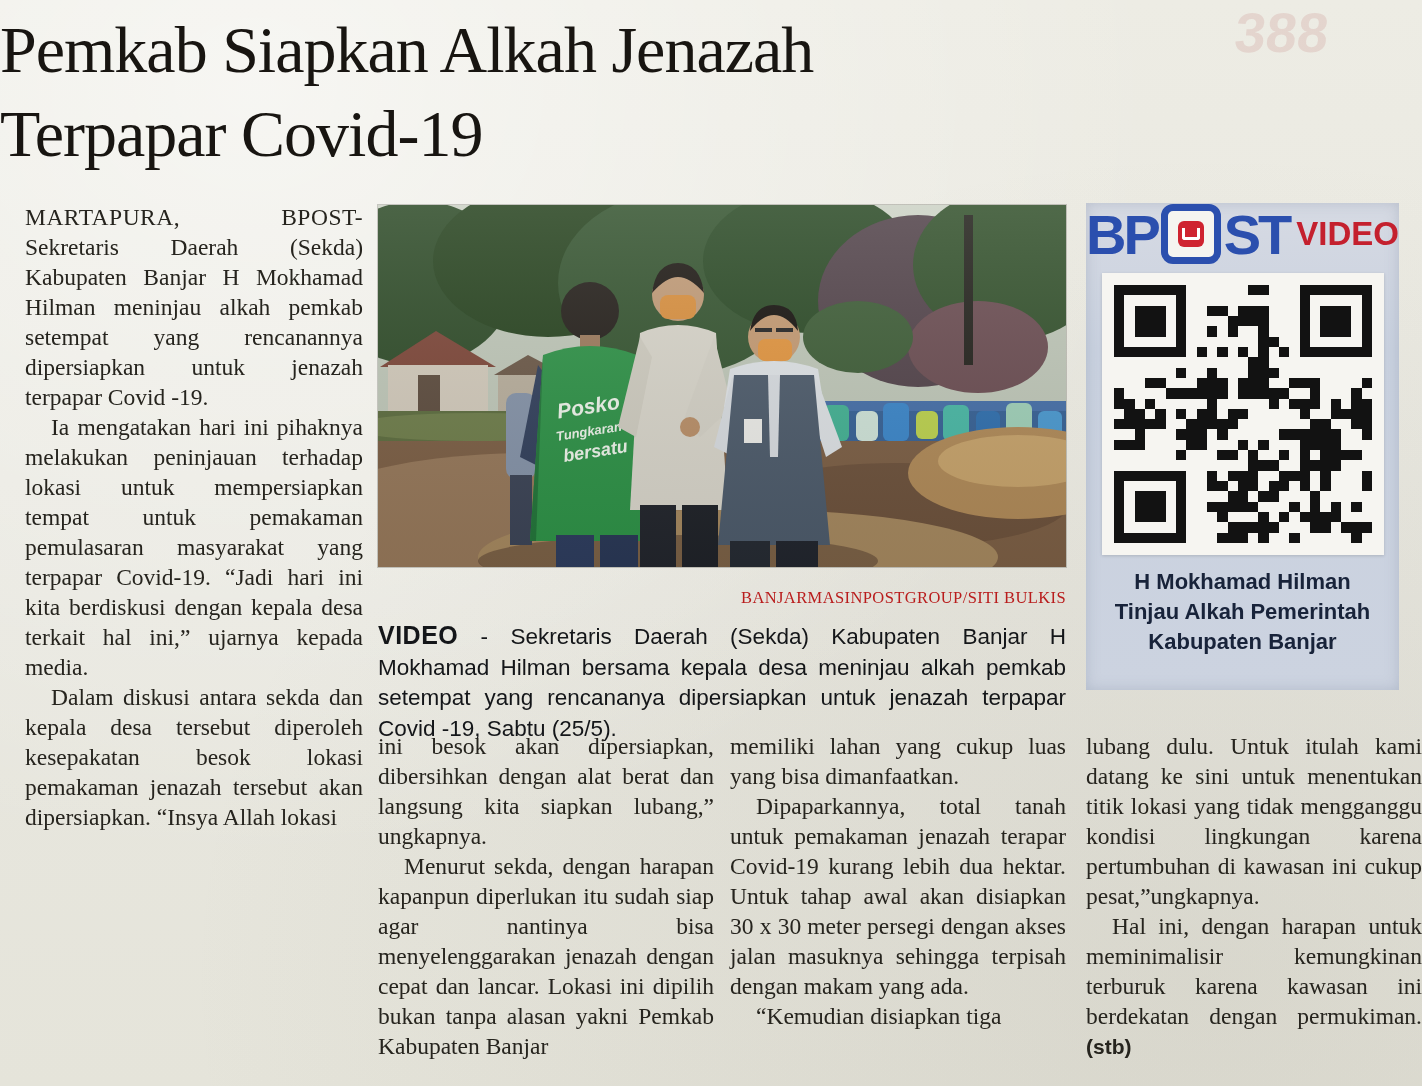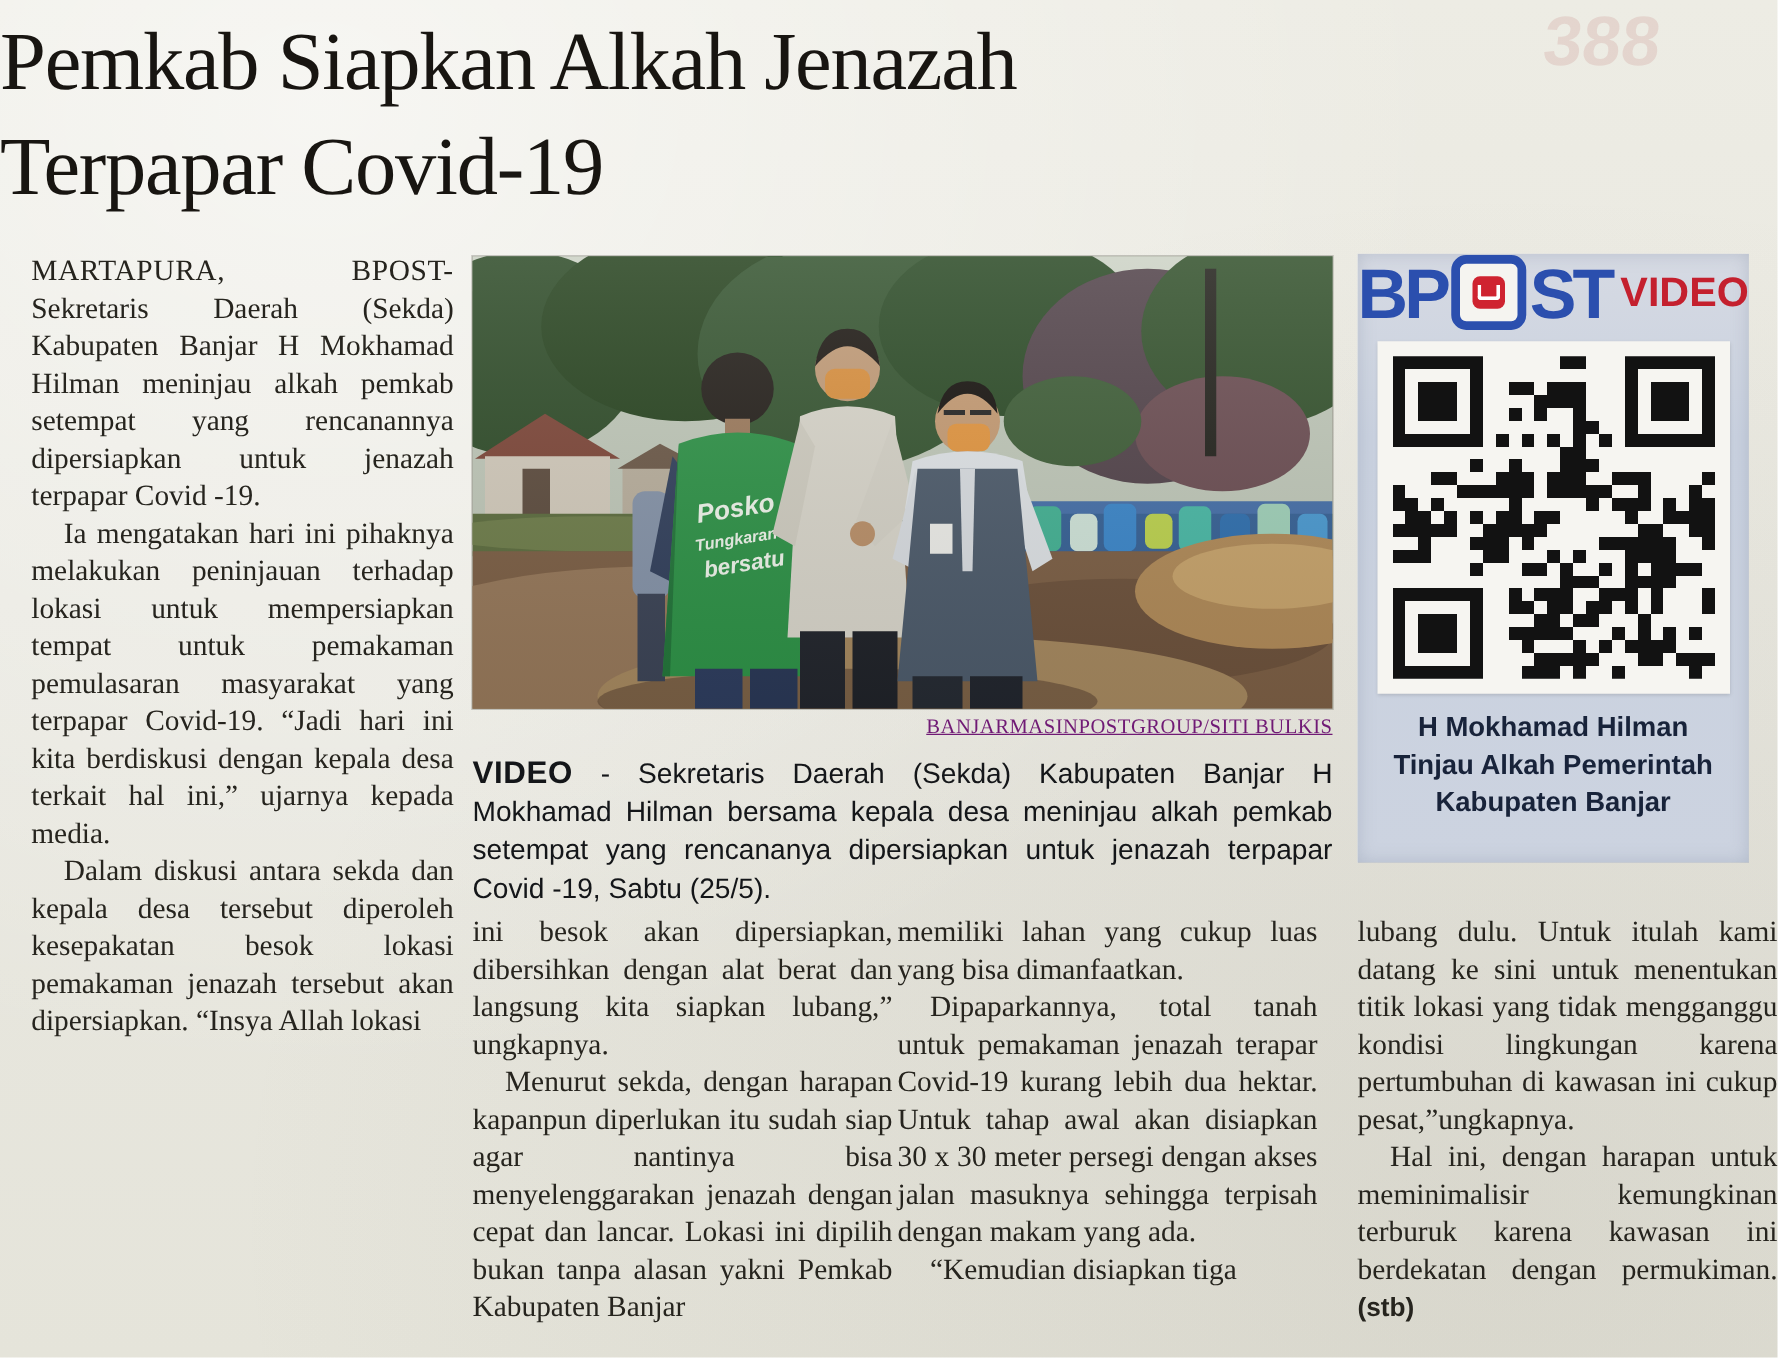--- a/index.html
+++ b/index.html
@@ -21,27 +21,27 @@
     position:absolute;left:1235px;top:0;font-family:"Liberation Sans",sans-serif;
     font-weight:700;font-size:56px;color:#b05050;opacity:.14;transform:skewX(-6deg);
   }
   
   .bodycol{font-size:23.5px;line-height:30px;text-align:justify;color:#26241e;}
   .bodycol p{margin:0;}
   .bodycol p.indent{text-indent:26px;}
   .lead-in{font-weight:400;letter-spacing:.5px;}
   .sig{font-weight:700;font-family:"Liberation Sans",sans-serif;font-size:21px;}
   .col1{position:absolute;left:25px;top:202px;width:338px;height:884px;}
-  .cols23{position:absolute;left:378px;top:731px;width:688px;height:355px;display:flex;gap:4px;}
+  .cols23{position:absolute;left:378px;top:731px;width:688px;height:355px;display:flex;gap:16px;}
   .col2,.col3{width:336px;}
   .col4{position:absolute;left:1086px;top:731px;width:336px;height:355px;}
   
   .photo-wrap{position:absolute;left:378px;top:205px;width:688px;}
   .photo{width:688px;height:362px;display:block;background:#8a8a7c;box-shadow:0 0 0 1px rgba(60,60,50,.25);}
-  .credit{margin-top:4px;text-align:right;font-size:16.5px;letter-spacing:.4px;color:#701a75;text-decoration:underline;}
+  .credit{margin-top:21px;text-align:right;font-size:16.5px;letter-spacing:.4px;color:#b91c1c;}
   .caption{
     margin-top:12px;font-family:"Liberation Sans",sans-serif;
     font-size:22.5px;line-height:30.5px;color:#141619;text-align:justify;
   }
   .caption b{font-size:25px;letter-spacing:.5px;}
   
   .sidebar{
     position:absolute;left:1086px;top:203px;width:313px;height:487px;
     background:linear-gradient(180deg,#d6dae3 0%,#c9d1df 30%,#ccd3e0 100%);
     box-shadow:0 0 14px rgba(130,140,160,.35) inset;

